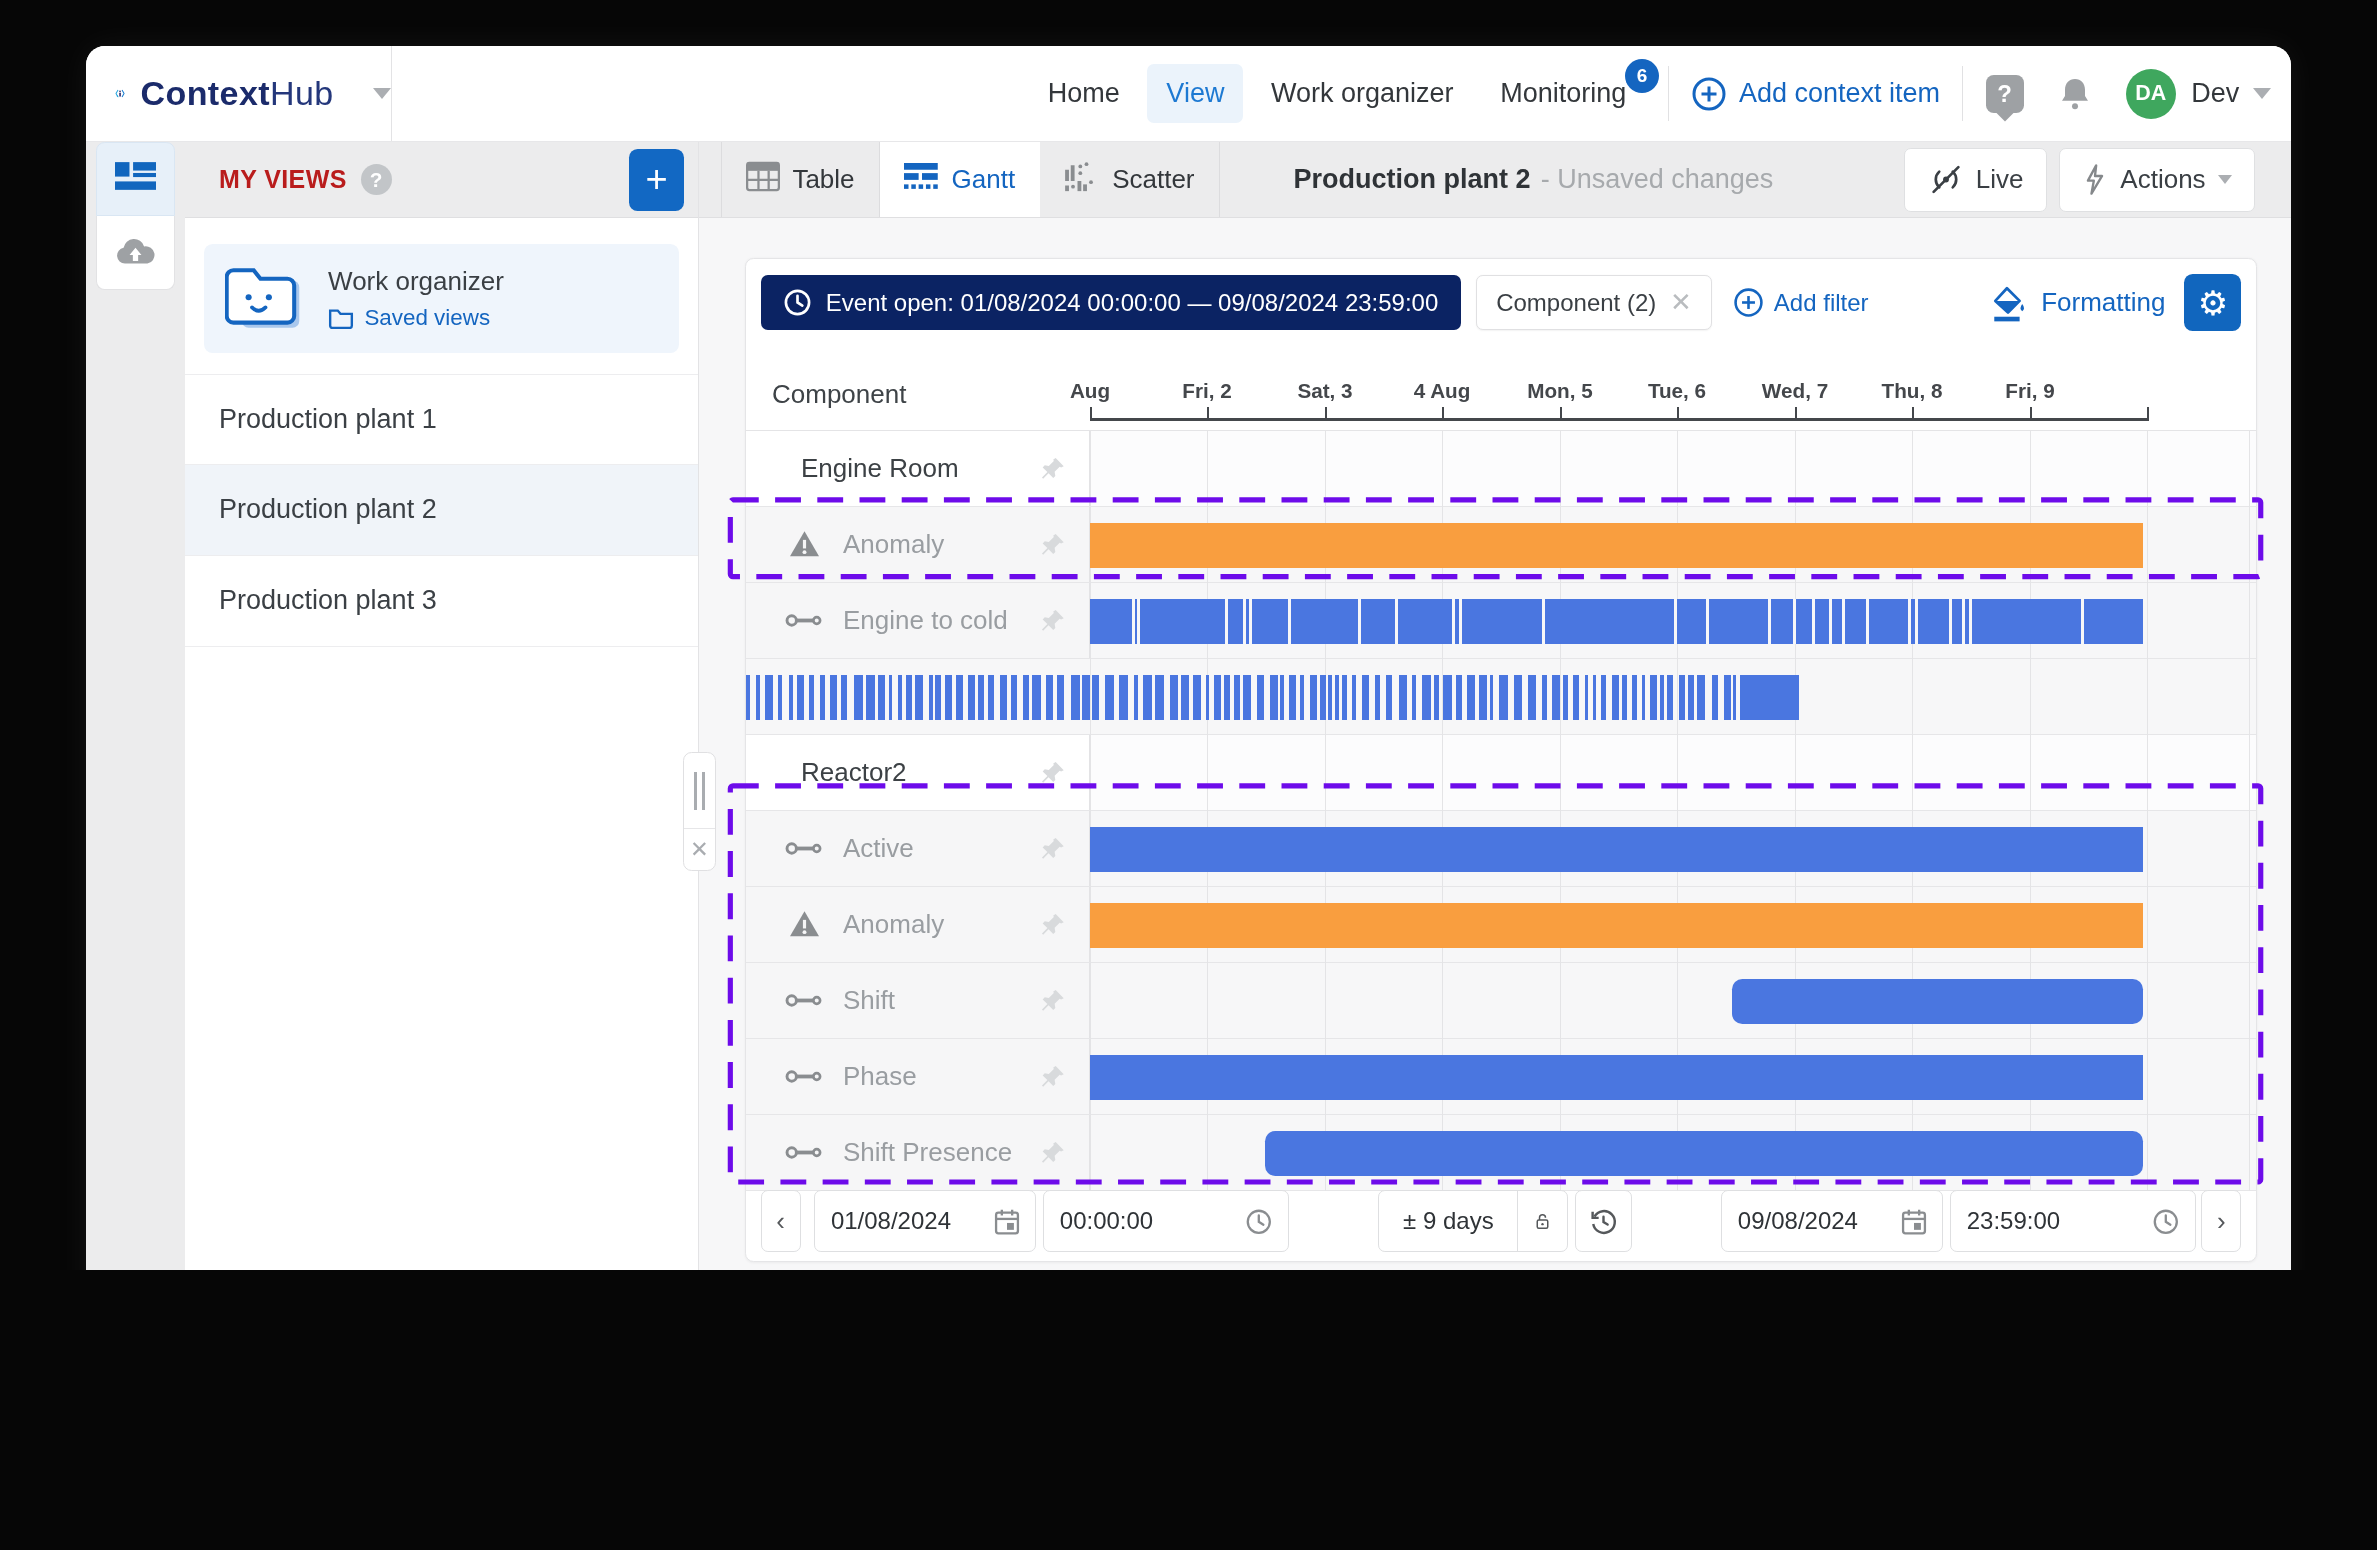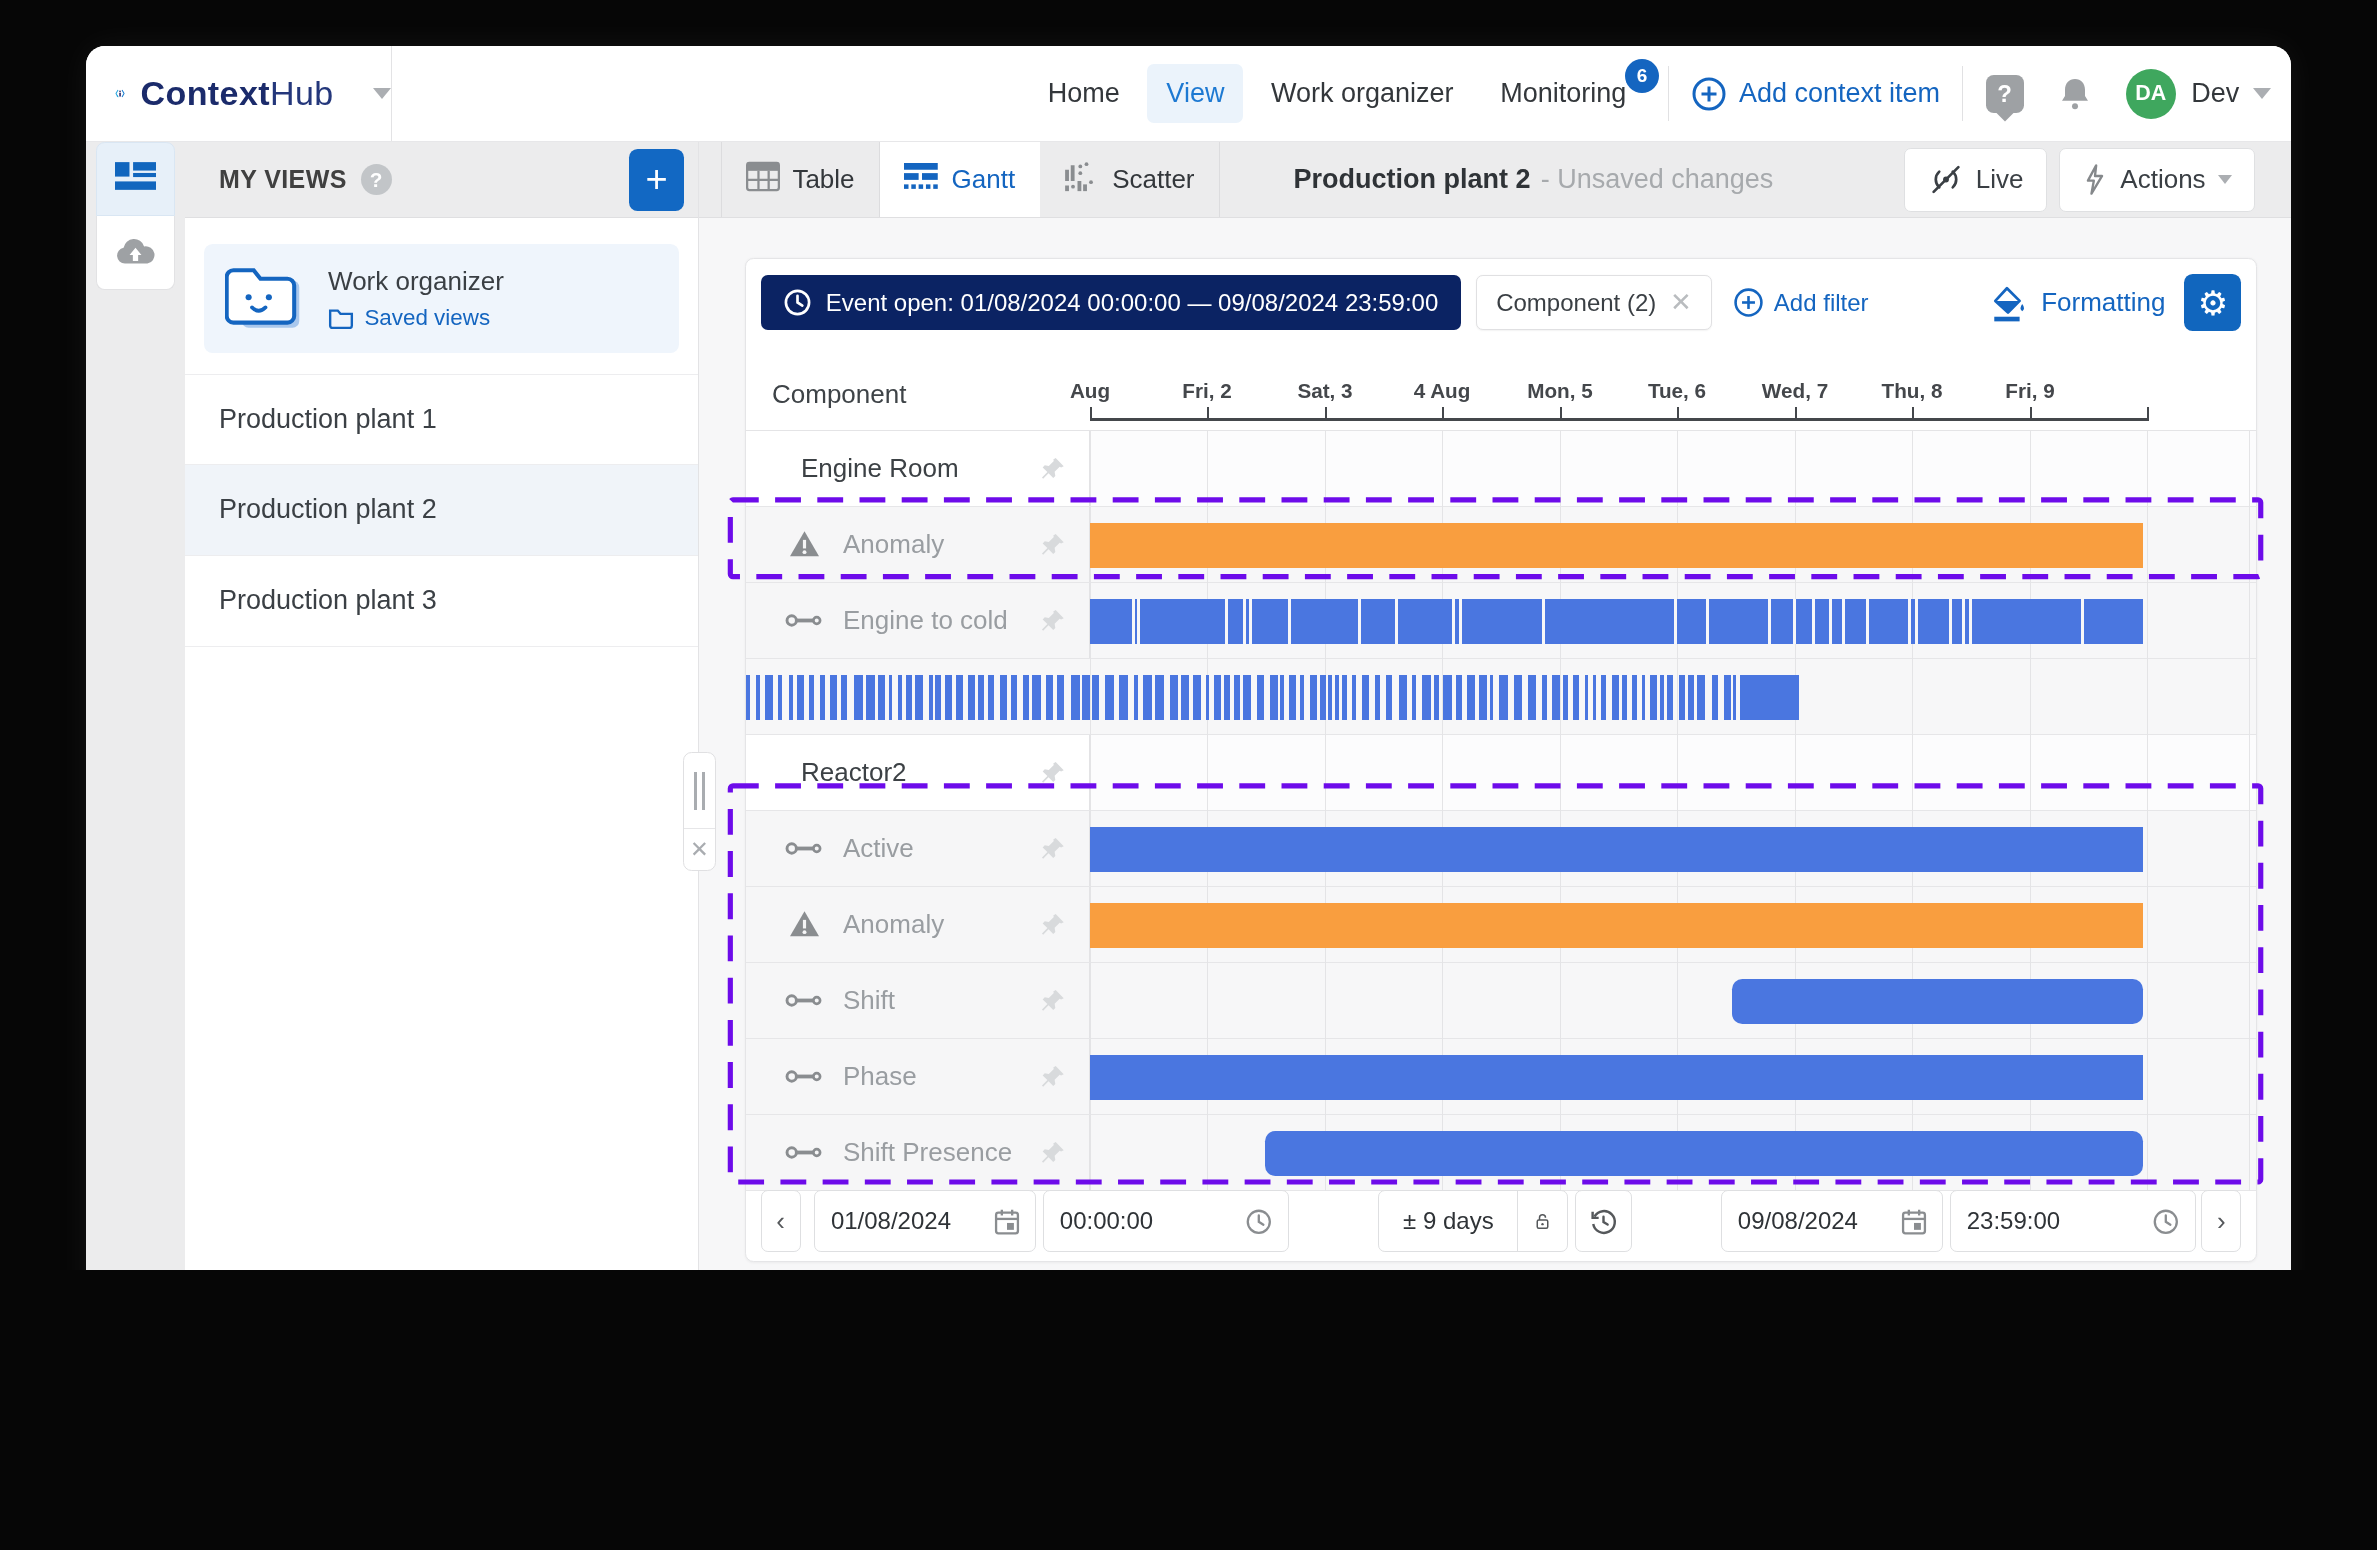--- a/index.html
+++ b/index.html
@@ -38,21 +38,21 @@
   .rail{width:99px;background:#ECECED;position:relative;flex:0 0 99px;}
   .rail-btn{width:79px;height:74px;margin:0 auto;background:#fff;border:0.9px solid #E2E2E4;
             display:flex;align-items:center;justify-content:center;cursor:pointer;}
   .rail-btn.first{margin-top:0;border-radius:8.6px 8.6px 0 0;background:#E7F0F9;border-color:#D9E6F3;}
   .rail-btn.second{border-radius:0 0 8.6px 8.6px;border-top:none;}
   .rail-btn.gear{position:absolute;bottom:20.7px;left:10.3px;border-radius:8.6px;}
   .gear-glyph{font-size:40px;color:#9EA1A4;line-height:1;}
   
   .sidebar{width:514px;flex:0 0 514px;background:#fff;border-right:0.9px solid #E3E3E5;display:flex;flex-direction:column;}
   .sb-hdr{height:76px;flex:0 0 76px;background:#ECECED;border-bottom:0.9px solid #DFDFE1;display:flex;align-items:center;padding:0 13.8px 0 34px;}
-  .sb-title{font-size:25px;font-weight:700;color:#404040;letter-spacing:0.4px;}
+  .sb-title{font-size:25px;font-weight:700;color:#b91c1c;letter-spacing:0.4px;}
   .qcircle{width:31px;height:31px;border-radius:50%;background:#C2C5C8;color:#fff;font-size:20.7px;font-weight:700;
            display:flex;align-items:center;justify-content:center;margin-left:13.8px;}
   .plusbtn{margin-left:auto;width:55px;height:62px;background:#1268C3;border-radius:8.6px;color:#fff;font-size:38px;
            display:flex;align-items:center;justify-content:center;cursor:pointer;font-weight:400;}
   .sb-card{margin:26px 19px 20.7px 19px;height:109px;background:#EFF5FC;border-radius:8.6px;display:flex;align-items:center;padding:0 20.7px;gap:22.4px;cursor:pointer;}
   .sb-card-title{font-size:26px;color:#3A3F44;}
   .sb-card-link{display:flex;align-items:center;gap:10.3px;color:#1465C0;font-size:22.4px;margin-top:8.6px;cursor:pointer;}
   .sb-list{list-style:none;margin:0;padding:0;}
   .sb-item{height:91px;display:flex;align-items:center;padding-left:34px;font-size:27px;color:#3B4045;
            border-bottom:0.9px solid #EDEDEF;cursor:pointer;background:#fff;}

